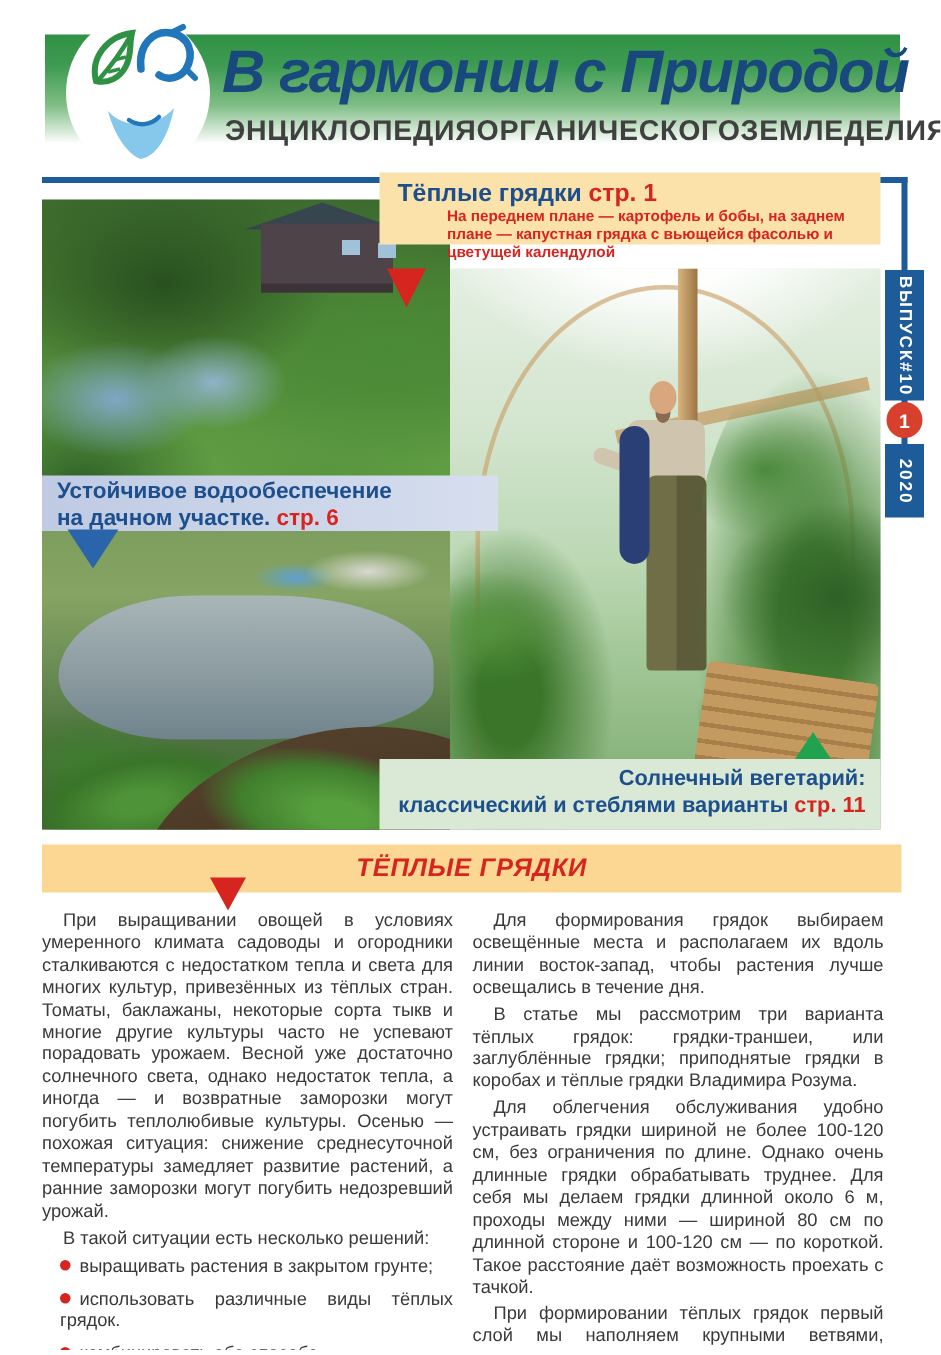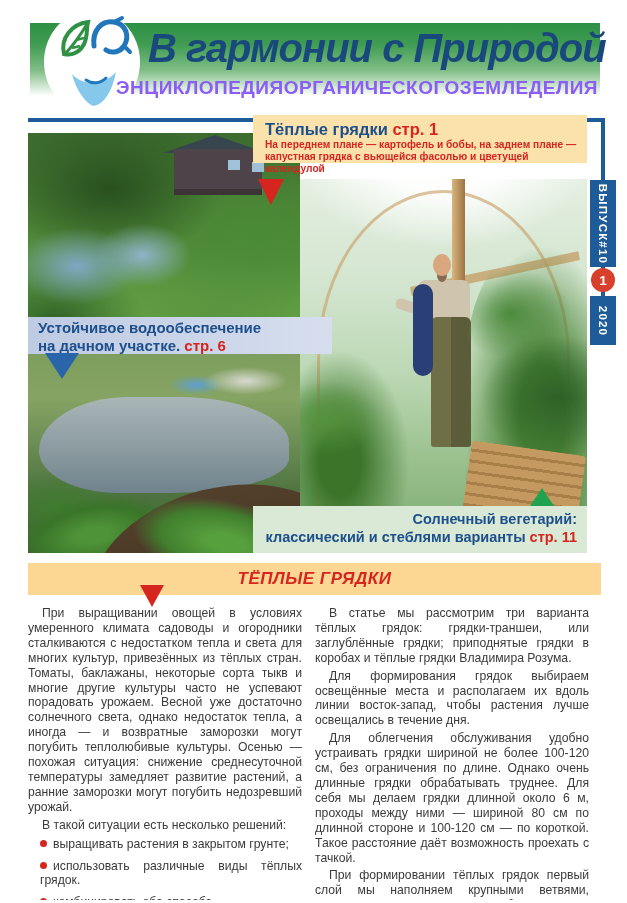--- a/index.html
+++ b/index.html
@@ -7,22 +7,22 @@
         font-family:"Liberation Sans",sans-serif;}
 
   
   .banner{position:absolute;left:30px;top:23px;width:570px;height:76px;
           background:linear-gradient(180deg,#2e9144 0%,#3f9c52 28%,#7fbd85 62%,#ffffff 96%);}
   .logo{position:absolute;left:42px;top:8px;width:100px;height:108px;}
   .masthead-title{position:absolute;left:148px;top:26px;width:452px;
           font-size:40px;font-weight:bold;font-style:italic;color:#19497c;
           letter-spacing:-1px;white-space:nowrap;}
   .masthead-subtitle{position:absolute;left:150px;top:77px;width:448px;
-          font-size:19px;font-weight:bold;color:#8b5cf6;letter-spacing:.5px;
-          text-align:justify;text-align-last:justify;white-space:nowrap;display:flex;justify-content:flex-end;}
+          font-size:19px;font-weight:bold;color:#404040;letter-spacing:.5px;
+          text-align:justify;text-align-last:justify;white-space:nowrap;display:flex;justify-content:space-between;}
   .masthead-subtitle span{flex:0 0 auto;}
 
   
   .rule-h{position:absolute;left:28px;top:118px;width:577px;height:4px;background:#1d5b99;}
   .rule-v{position:absolute;left:601px;top:118px;width:4px;height:64px;background:#1d5b99;}
   .spine-connector{position:absolute;left:601px;top:258px;width:4px;height:44px;background:#1d5b99;}
   .vbox{position:absolute;left:590px;width:26px;background:#1d5b99;}
   .vbox-issue{top:180px;height:87px;}
   .vbox-year{top:296px;height:49px;}
   .vbox .vtext{position:absolute;left:50%;top:50%;transform:translate(-50%,-50%) rotate(90deg);
@@ -102,21 +102,21 @@
   .gh-man-overalls{position:absolute;left:45.5%;top:37%;width:40px;height:130px;
       background:linear-gradient(90deg,#6f6e46 49%,#5d5c3a 51%);border-radius:6px 6px 3px 3px;}
   .gh-man-arm{position:absolute;left:33%;top:33%;width:34px;height:11px;background:#cfc5ae;
       transform:rotate(18deg);border-radius:6px;}
 
   
   .cap{position:absolute;z-index:3;box-sizing:border-box;}
   .cap-feature1{left:253px;top:115px;width:334px;height:48px;background:#fbe2ab;padding:5px 10px 4px 12px;}
   .cap-feature1 .cap-title{font-size:16.5px;font-weight:bold;color:#1c4f8c;line-height:1.1;}
   .cap-feature1 .cap-pageref{color:#d6251f;}
-  .cap-feature1 .cap-caption{font-size:10.2px;font-weight:bold;color:#d6251f;line-height:1.18;margin-top:1px;}
+  .cap-feature1 .cap-caption{font-size:10.2px;font-weight:bold;color:#d6251f;line-height:1.18;margin-top:1px;margin-left:33px;}
   .tri{position:absolute;width:0;height:0;z-index:4;}
   .tri-feature1{left:258px;top:179px;border-left:13px solid transparent;border-right:13px solid transparent;border-top:26px solid #d6251f;}
   .cap-feature2{left:28px;top:317px;width:304px;height:37px;
       background:linear-gradient(90deg,#bfcbe3 0%,#d6deee 100%);padding:2px 8px 0 10px;}
   .cap-feature2 .cap-line{font-size:15px;font-weight:bold;color:#1c4f8c;line-height:1.22;}
   .cap-feature2 .cap-pageref{color:#d6251f;}
   .tri-feature2{left:45px;top:353px;border-left:17px solid transparent;border-right:17px solid transparent;border-top:26px solid #2a65ab;}
   .cap-feature3{left:253px;top:506px;width:334px;height:47px;background:#d9e9d5;
       padding:4px 10px 0 8px;text-align:right;}
   .cap-feature3 .cap-line{font-size:14.5px;font-weight:bold;color:#1c4f8c;line-height:1.25;}
@@ -238,20 +238,20 @@
       <p>При выращивании овощей в условиях умеренного климата садоводы и огородники сталкиваются с недостатком тепла и света для многих культур, привезённых из тёплых стран. Томаты, баклажаны, некоторые сорта тыкв и многие другие культуры часто не успевают порадовать урожаем. Весной уже достаточно солнечного света, однако недостаток тепла, а иногда — и возвратные заморозки могут погубить теплолюбивые культуры. Осенью — похожая ситуация: снижение среднесуточной температуры замедляет развитие растений, а ранние заморозки могут погубить недозревший урожай.</p>
       <p>В такой ситуации есть несколько решений:</p>
       <ul class="bullets">
         <li><span class="dot"></span><span>выращивать растения в закрытом грунте;</span></li>
         <li><span class="dot"></span><span>использовать различные виды тёплых грядок.</span></li>
         <li><span class="dot"></span><span>комбинировать оба способа.</span></li>
       </ul>
     </div>
 
     <div class="col col-right">
+      <p>Для формирования грядок выбираем освещённые места и располагаем их вдоль линии восток-запад, чтобы растения лучше освещались в течение дня.</p>
       <p>В статье мы рассмотрим три варианта тёплых грядок: грядки-траншеи, или заглублённые грядки; приподнятые грядки в коробах и тёплые грядки Владимира Розума.</p>
-      <p>Для формирования грядок выбираем освещённые места и располагаем их вдоль линии восток-запад, чтобы растения лучше освещались в течение дня.</p>
       <p>Для облегчения обслуживания удобно устраивать грядки шириной не более 100-120 см, без ограничения по длине. Однако очень длинные грядки обрабатывать труднее. Для себя мы делаем грядки длинной около 6 м, проходы между ними — шириной 80 см по длинной стороне и 100-120 см — по короткой. Такое расстояние даёт возможность проехать с тачкой.</p>
       <p>При формировании тёплых грядок первый слой мы наполняем крупными ветвями, сучьями, крепкими твёрдыми стеблями. В этом слое долго удержи-</p>
     </div>
   </div>
 
 </div>
 
 </body></html>

